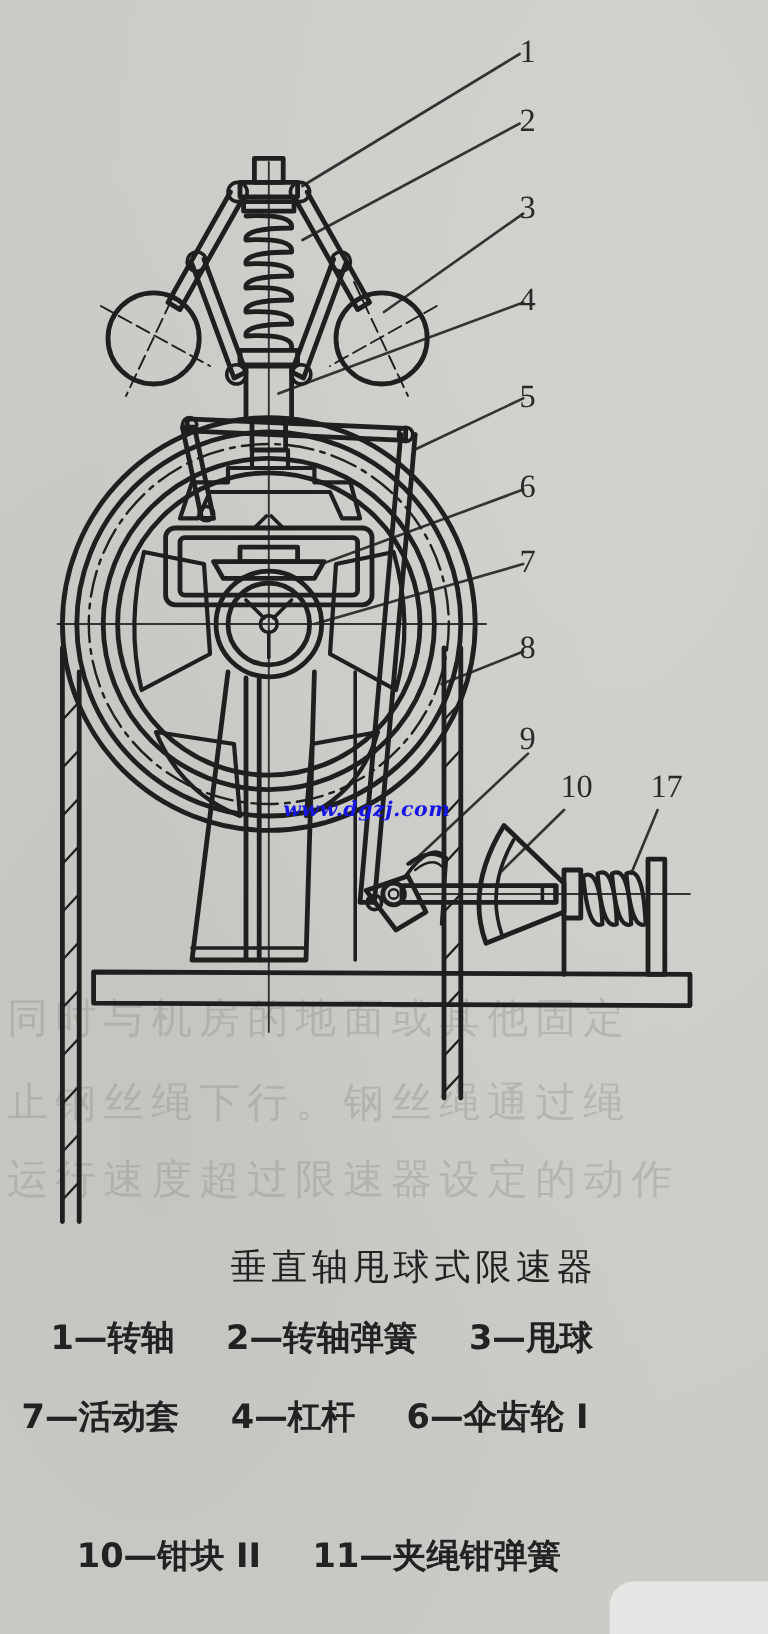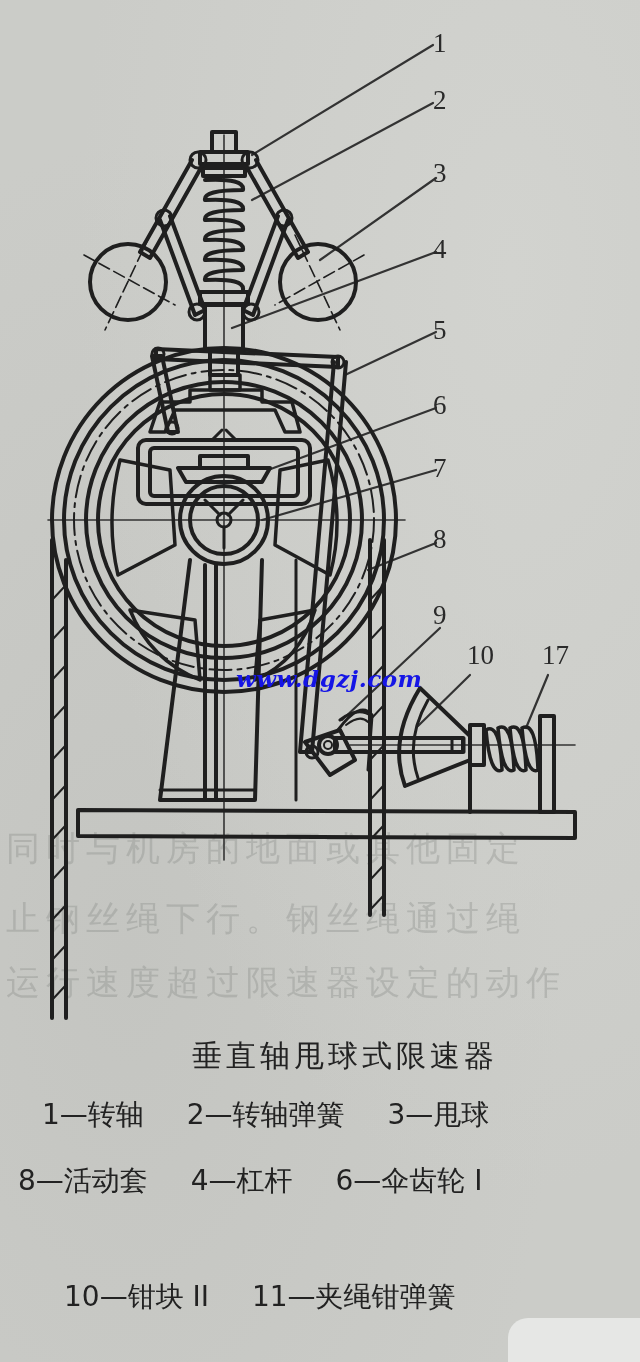--- a/index.html
+++ b/index.html
@@ -17,30 +17,30 @@
       #cbccc8;
   }
   svg#drawing { position: absolute; left: 0; top: 0; }
   .lbl {
     position: absolute; font-family: "Liberation Serif", "DejaVu Serif", serif;
     font-size: 27px; color: #2a2a2a; line-height: 1;
   }
   .watermark {
     position: absolute; left: 236px; top: 665px;
     font-family: "DejaVu Serif", serif; font-weight: bold; font-style: italic;
-    font-size: 23px; color: #1515e6; letter-spacing: 0.5px; text-align: right;
+    font-size: 17px; color: #1515e6; letter-spacing: 0.5px; text-align: right;
   }
   .caption {
     position: absolute; left: 0; width: 640px;
     font-family: "DejaVu Sans", "Liberation Sans", sans-serif;
     color: #222; font-size: 30px;
   }
   .caption-title { top: 1036px; left: 192px; letter-spacing: 4px; }
   .legend-row { position: absolute; font-family: "DejaVu Sans", sans-serif; font-size: 28px; color: #222; white-space: nowrap; }
-  .legend-row span { margin-right: 34px; }
+  .legend-row span { margin-right: 34px; font-weight: bold; }
   .ghost {
     position: absolute; font-family: "DejaVu Sans", sans-serif; font-size: 34px;
     color: rgba(120,122,120,0.28); letter-spacing: 6px; white-space: nowrap;
   }
   .glare {
     position: absolute; left: 508px; top: 1318px; width: 132px; height: 44px;
     background: #e6e7e5; border-radius: 20px 0 0 0;
   }
 </style>
 </head>
@@ -228,21 +228,21 @@
   <div class="watermark">www.dgzj.com</div>
 
   <div class="caption caption-title">垂直轴甩球式限速器</div>
 
   <div class="legend-row" style="left:42px;top:1096px;">
     <span>1—转轴</span>
     <span>2—转轴弹簧</span>
     <span style="margin-right:12px">3—甩球</span>
   </div>
   <div class="legend-row" style="left:18px;top:1162px;">
-    <span>8—活动套</span>
+    <span>7—活动套</span>
     <span>4—杠杆</span>
     <span style="margin-right:12px">6—伞齿轮 I</span>
   </div>
   <div class="legend-row" style="left:64px;top:1278px;">
     <span>10—钳块 II</span>
     <span style="margin-right:0">11—夹绳钳弹簧</span>
   </div>
 
   <div class="glare"></div>
 </div>

